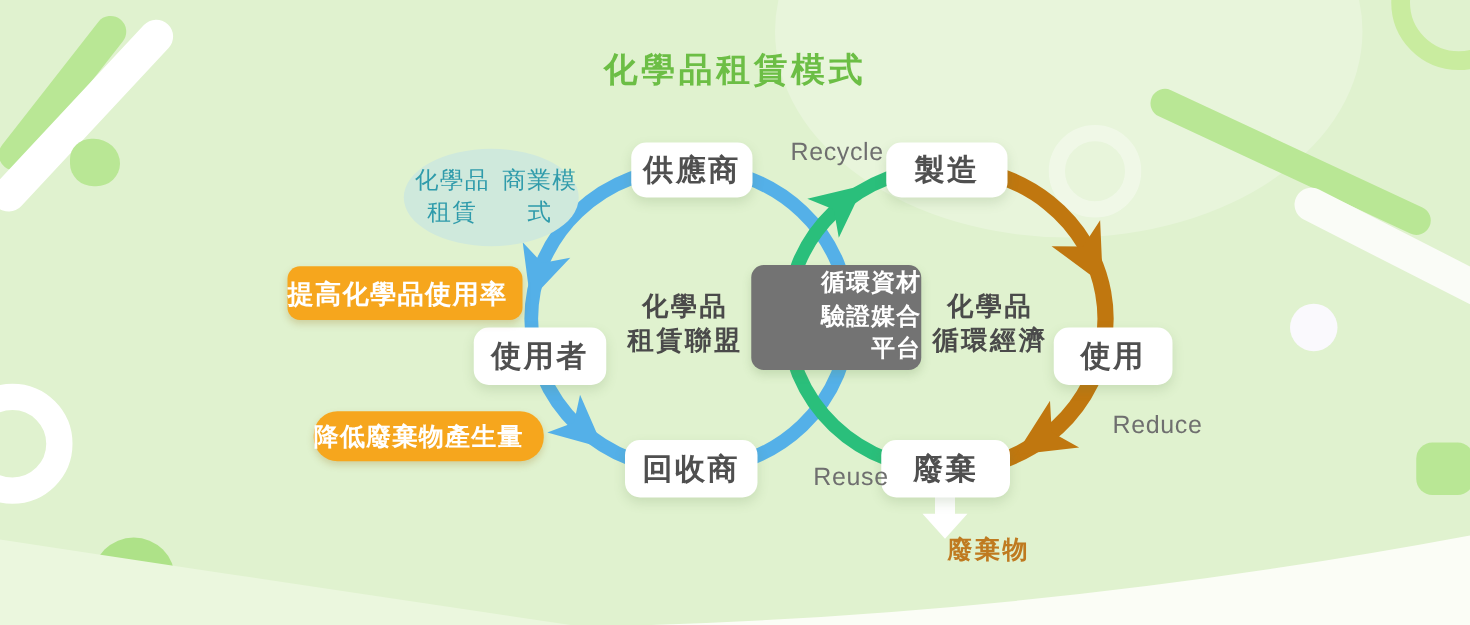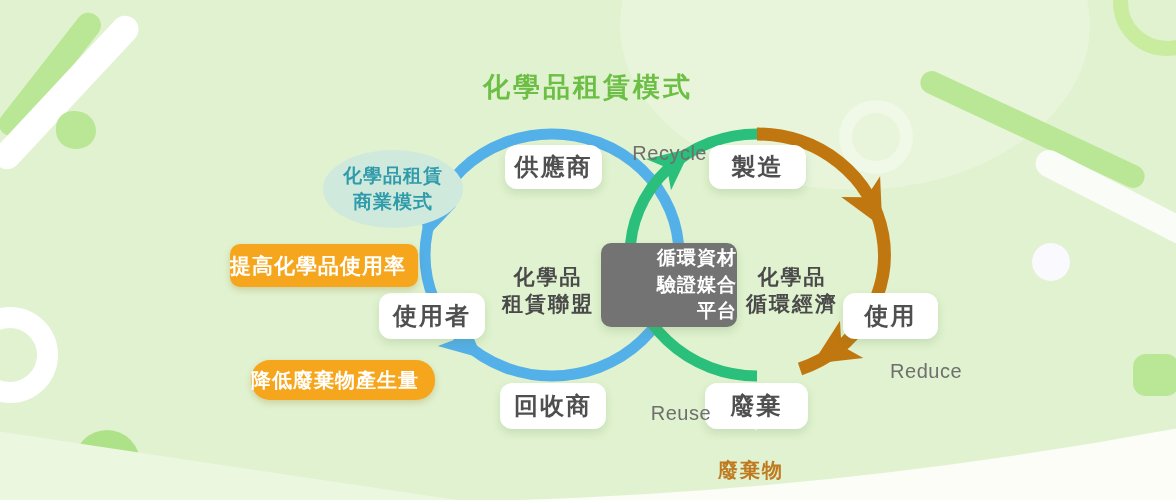--- a/index.html
+++ b/index.html
@@ -1,21 +1,21 @@
 <!DOCTYPE html>
 <html><head>
 <meta charset="utf-8">
 <style>
   html,body{margin:0;padding:0;background:#fff;}
   .stage{
     position:relative;width:1176px;height:500px;overflow:hidden;
     background:#e0f2cf;
     font-family:"Liberation Sans","DejaVu Sans",sans-serif;
   }
-  .abs{position:absolute;margin-top:31px;}
+  .abs{position:absolute;}
   
   .deco{position:absolute;z-index:0;}
   .bar{border-radius:14px;}
   .bar-green-tl{left:-25px;top:62px;width:150px;height:25px;background:#b9e795;transform:rotate(-52deg);}
   .bar-white-tl{left:-34px;top:79px;width:200px;height:27px;background:#ffffff;border-radius:15px;transform:rotate(-47deg);}
   .blob-tl{left:56px;top:111px;width:40px;height:38px;background:#b9e795;border-radius:45% 55% 50% 50%;}
   .ring-tr{left:1113px;top:-52px;width:108px;height:108px;border:15px solid #c9ec9f;border-radius:50%;box-sizing:border-box;}
   .bar-green-tr{left:910px;top:118px;width:245px;height:23px;background:#b9e795;transform:rotate(25deg);}
   .bar-white-tr{left:1027px;top:186px;width:185px;height:27px;background:#fafcf7;border-radius:15px;transform:rotate(27deg);}
   .circle-white-r{left:1032px;top:243px;width:38px;height:38px;background:#faf9fd;border-radius:50%;}
@@ -43,31 +43,31 @@
     box-shadow:0 4px 8px rgba(90,130,70,0.2);display:flex;flex-direction:column;align-items:flex-end;
     justify-content:center;color:#ffffff;font-size:19px;font-weight:bold;line-height:1.4;letter-spacing:1px;padding-left:25px;}
   .cycle-name{width:120px;text-align:center;font-size:21px;font-weight:bold;color:#4a4a4a;
     line-height:1.28;letter-spacing:2px;}
   .cycle-name-left{left:488px;top:233px;}
   .cycle-name-right{left:732px;top:233px;}
   .rlabel{width:110px;text-align:right;font-size:20px;color:#6f6f6f;letter-spacing:0.5px;}
   .label-recycle{left:597px;top:111px;}
   .label-reuse{left:601px;top:371px;}
   .label-reduce{left:852px;top:329px;}
-  .oval{border-radius:50%;display:flex;flex-direction:column;align-items:center;justify-content:center;
-    font-weight:bold;text-align:center;}
+  .oval{border-radius:50%;display:flex;flex-direction:row;align-items:center;justify-content:space-between;
+    font-weight:normal;text-align:center;}
   .oval-business{left:323px;top:119px;width:140px;height:78px;background:#cfe9dc;
     color:#2f9bab;font-size:19px;line-height:1.35;letter-spacing:1px;}
   .oval-linear{left:798px;top:391px;width:141px;height:51px;background:#a3e5c1;
     color:#18ab67;font-size:19px;letter-spacing:2px;}
   .badge{background:#f6a61d;border-radius:10px;display:flex;align-items:center;
     color:#ffffff;font-weight:bold;box-shadow:0 3px 6px rgba(150,110,20,0.25);letter-spacing:1px;}
   .badge-usage{left:230px;top:213px;width:188px;height:43px;font-size:21px;}
   .badge-waste{left:251px;top:329px;width:184px;height:40px;font-size:20px;border-radius:19px;}
-  .waste-out{left:698px;top:426px;width:86px;text-align:right;font-size:20px;font-weight:bold;
+  .waste-out{left:748px;top:426px;width:86px;text-align:center;font-size:20px;font-weight:bold;
     color:#bf7a20;letter-spacing:2px;}
 </style>
 </head>
 <body>
 
 <div class="stage">
 
   <div class="deco bar bar-green-tl"></div>
   <div class="deco bar-white-tl"></div>
   <div class="deco blob-tl"></div>

